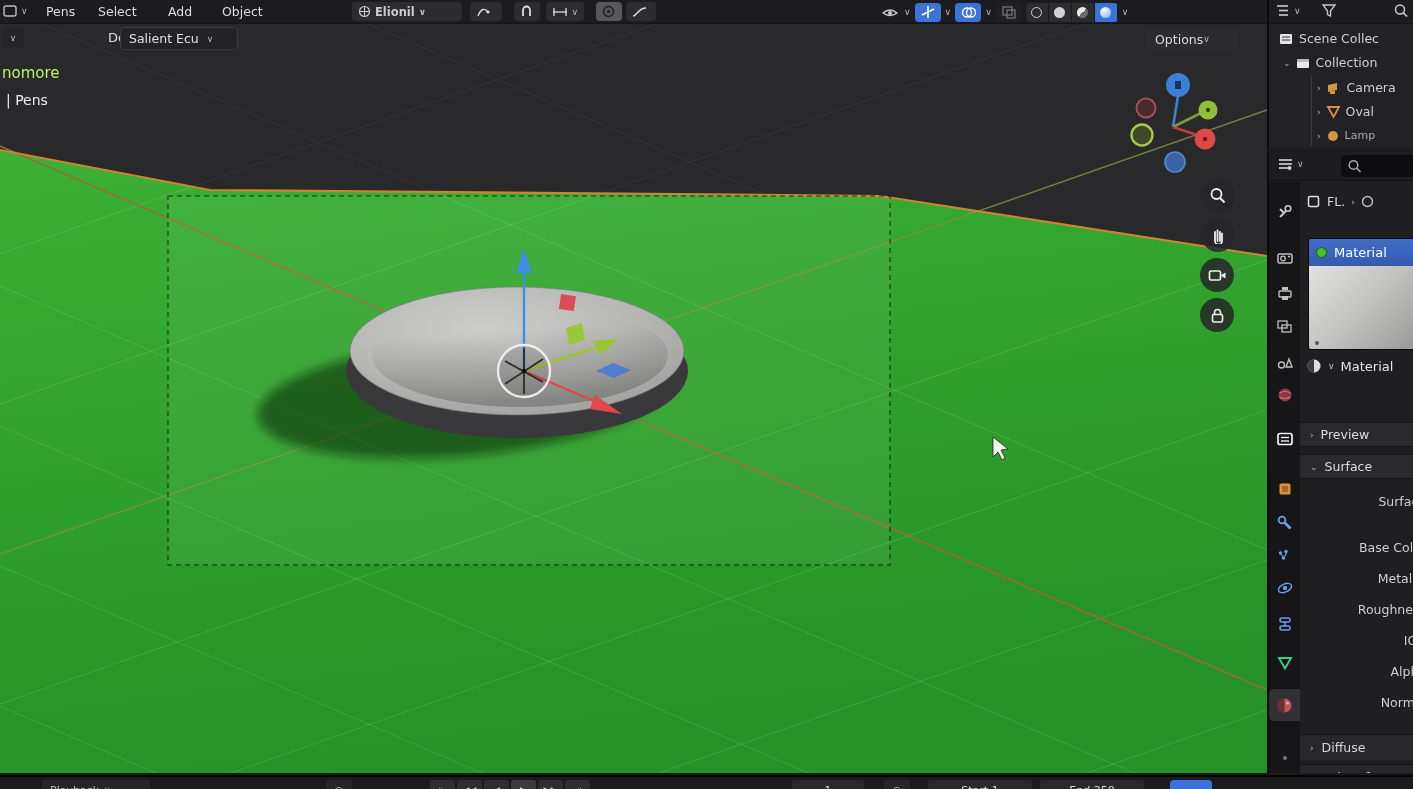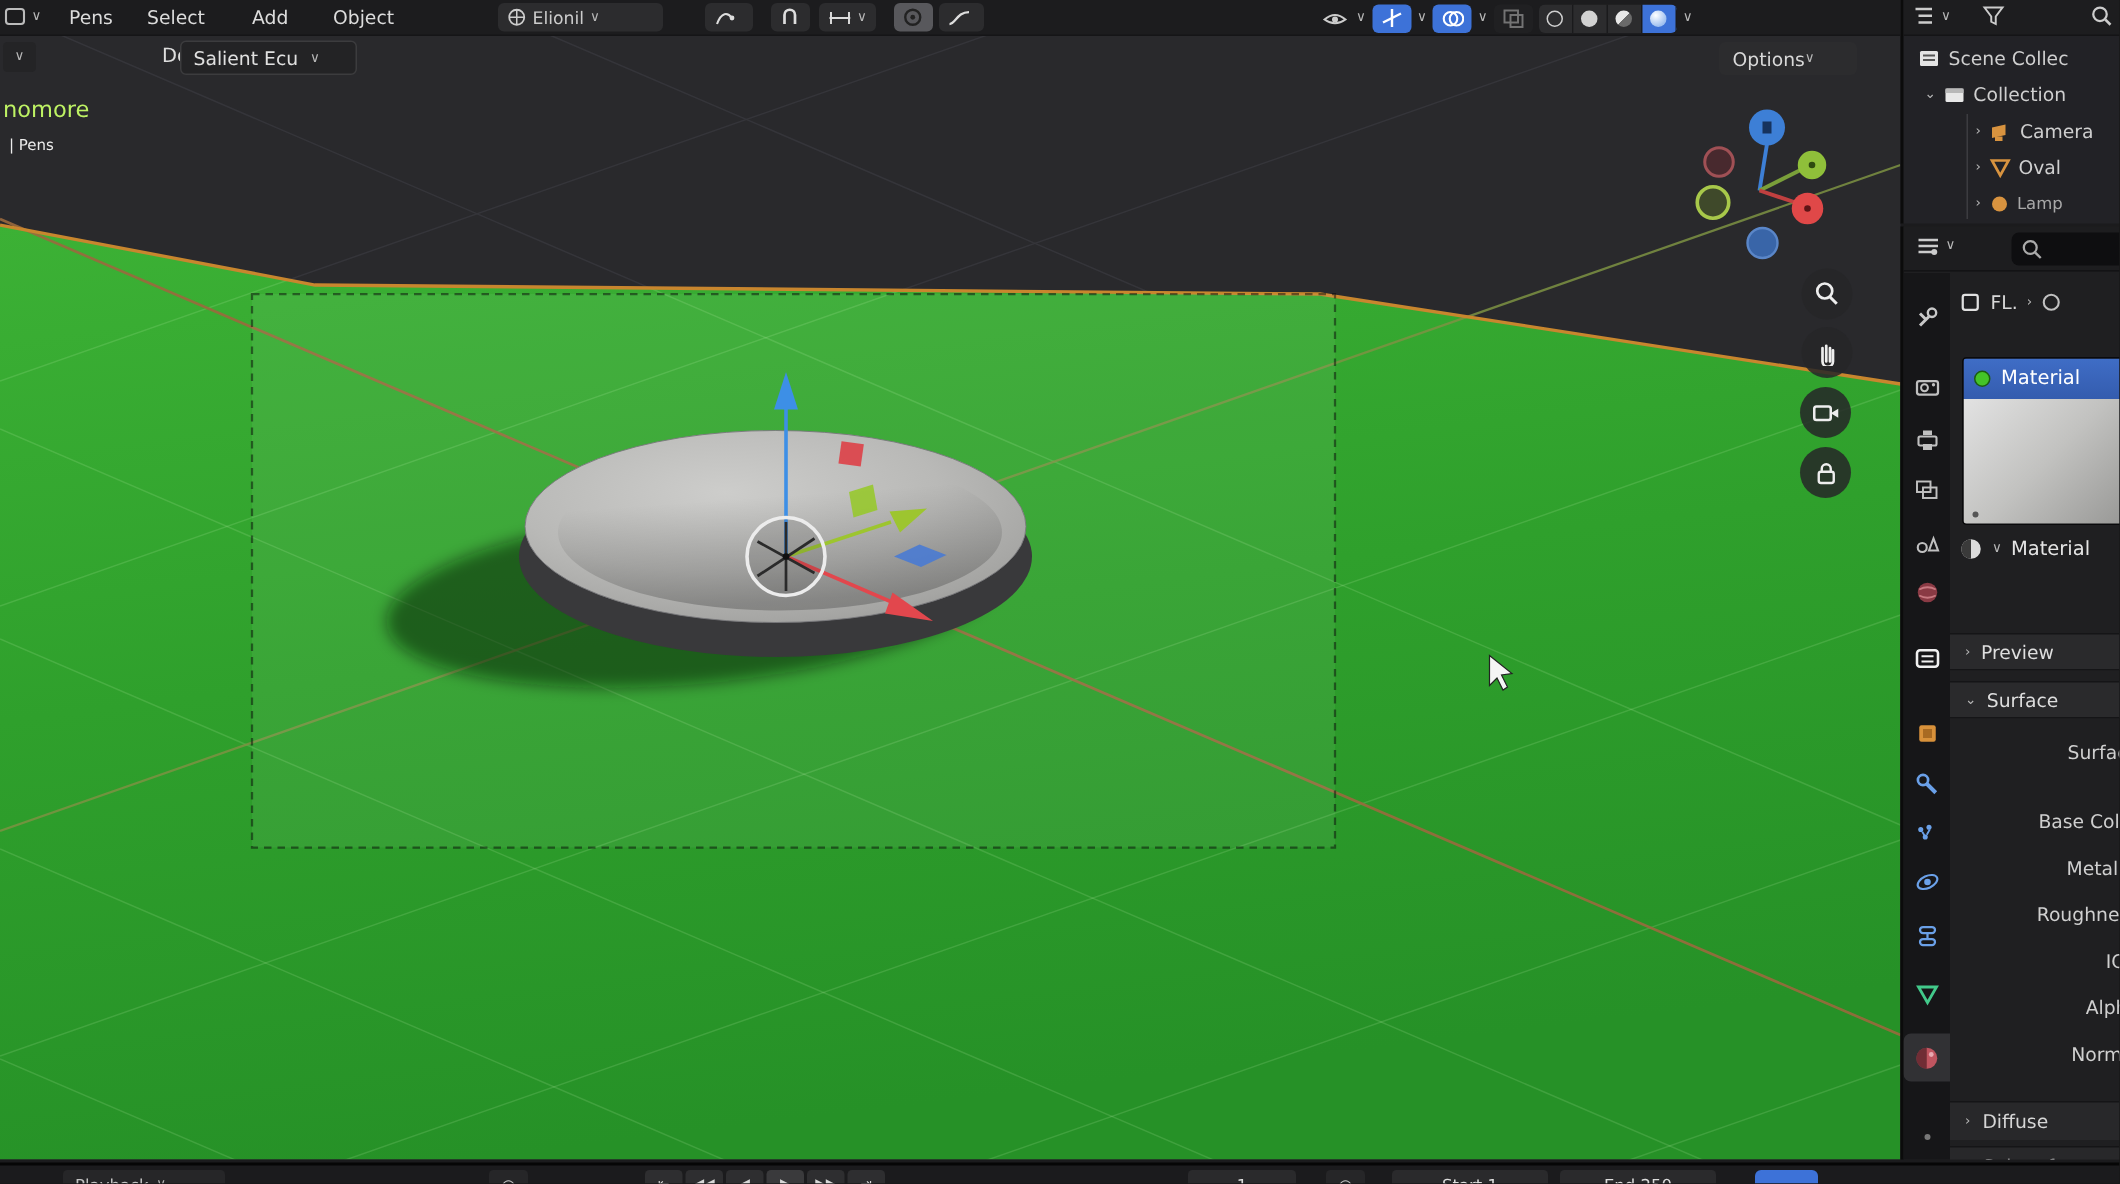--- a/index.html
+++ b/index.html
@@ -26,21 +26,21 @@
   .ball { width:11px; height:11px; border-radius:50%; }
 
   .vph2 { position:absolute; left:0; top:24px; width:100%; height:30px; z-index:5; }
   .stub2 { position:absolute; left:2px; top:4px; width:22px; height:20px; background:#242426; border-radius:3px; display:flex; align-items:center; justify-content:center; }
   .dop { position:absolute; left:64px; top:6px; font-size:13px; color:#dddddd;margin-left:44px; }
   .modebtn { position:absolute; left:120px; top:3px; height:23px; min-width:118px; background:#232325; border:1px solid #3c3c3e; border-radius:4px; display:flex; align-items:center; gap:8px; padding:0 8px; font-size:12.5px; color:#e0e0e0; }
   .optbtn { position:absolute; left:1146px; top:4px; height:22px; width:92px; background:#2c2c2e; border-radius:4px; display:flex; align-items:center; justify-content:flex-start; padding:0 9px; font-size:12.5px; color:#d8d8d8; }
 
   .aibadge { position:absolute; left:16px; top:20px; width:153px; height:57px; border:3px solid rgba(225,225,225,.72); border-radius:15px; z-index:8; display:flex; align-items:center; justify-content:center; font-size:36px; color:rgba(232,232,232,.88); letter-spacing:1px; }
   .ovl1 { position:absolute; left:2px; top:64px; font-size:15px; color:#bef264; z-index:4; }
-  .ovl2 { position:absolute; left:6px; top:92px; font-size:10px; color:#ececec; z-index:4; }
+  .ovl2 { position:absolute; left:6px; top:92px; font-size:14px; color:#ececec; z-index:4; }
   .cgwm { position:absolute; left:446px; top:374px; width:560px; font-size:25px; font-weight:bold; color:#2f62d8; letter-spacing:7px; z-index:4; opacity:.92; white-space:nowrap; }
 
   .vpbtn { position:absolute; width:34px; height:34px; border-radius:50%; background:rgba(38,38,40,.85); display:flex; align-items:center; justify-content:center; z-index:5; }
 
   
   .outliner { position:absolute; left:1267px; top:0; width:146px; height:149px; background:#222226; border-left:2px solid #0b0b0b; overflow:hidden; }
   .out-head { position:absolute; left:0; top:0; width:100%; height:24px; background:#1d1d1f; border-bottom:1px solid #141416; }
   .out-row { position:absolute; left:0; width:200px; height:23px; display:flex; align-items:center; gap:5px; font-size:12.5px; color:#cfcfcf; }
   .guide { position:absolute; left:42px; top:76px; width:1px; height:70px; background:#3c3c40; }
 
@@ -184,21 +184,21 @@
         <svg width="16" height="16">
             <rect x="2" y="3" width="12" height="10" rx="2" fill="none" stroke="#bbb" stroke-width="1.4"></rect>
           </svg>
         <span class="caret">∨</span>
       </div>
       <span class="menu" style="left:46px">Pens</span>
       <span class="menu" style="left:98px">Select</span>
       <span class="menu" style="left:168px">Add</span>
       <span class="menu" style="left:222px">Object</span>
 
-      <div class="hbtn" style="left:332px;width:110px;">
+      <div class="hbtn" style="left:352px;width:110px;font-weight:bold;">
         <svg width="13" height="13">
             <circle cx="6.5" cy="6.5" r="5" fill="none" stroke="#ccc" stroke-width="1.2"></circle>
             <path d="M1.5 6.5 H11.5 M6.5 1.5 V11.5" stroke="#ccc" stroke-width="1"></path>
           </svg>
         <span>Elionil</span>
         <span class="caret">∨</span>
       </div>
 
       <div class="hbtn" style="left:470px;width:32px;">
         <svg width="15" height="14">

